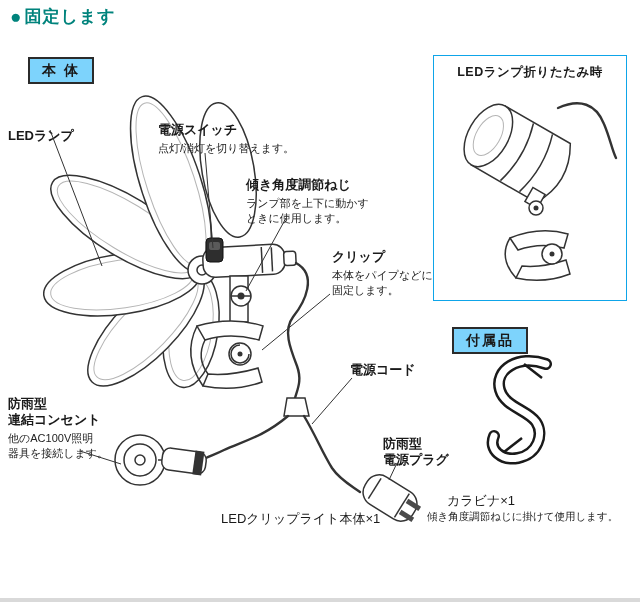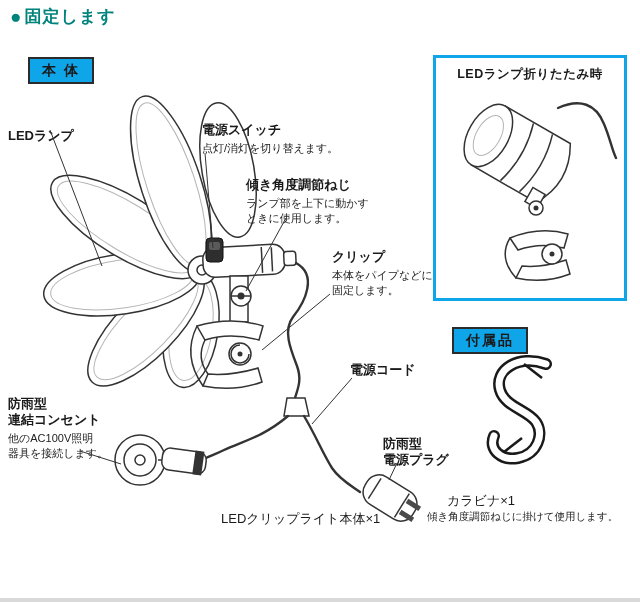--- a/index.html
+++ b/index.html
@@ -9,31 +9,31 @@
     font-family:"Liberation Sans","DejaVu Sans",sans-serif;
     color:#1a1a1a;
   }
   .page { position:relative; width:640px; height:602px; background:#fff; overflow:hidden; }
 
   .header { position:absolute; left:10px; top:5px; display:flex; align-items:center; gap:3px; color:var(--accent,#00837C); }
   .header .bullet { font-size:19px; line-height:22px; }
   .header .title  { font-size:17px; font-weight:bold; letter-spacing:1px; }
 
   .boxed {
-    position:absolute; border:2px solid #2b2b2b; background:#0ea5e9;
+    position:absolute; border:2px solid #2b2b2b; background:#7dd3fc;
     font-weight:bold; font-size:14px; padding:3px 12px; letter-spacing:2px;
     line-height:17px; white-space:nowrap;
   }
 
   .label { position:absolute; }
   .label .t { font-weight:bold; font-size:13px; line-height:16px; white-space:nowrap; }
   .label .d { font-size:11px; line-height:15px; white-space:nowrap; color:#222; }
   .label .gap { margin-top:3px; }
 
-  .panel { position:absolute; border:3px solid #0ea5e9; background:#fff; }
+  .panel { position:absolute; border:1px solid #0ea5e9; background:#fff; }
   .panel-title { text-align:center; font-size:12.5px; font-weight:bold; margin-top:8px; letter-spacing:.5px; }
 
   .caption  { position:absolute; font-size:13px; white-space:nowrap; }
   .subnote  { position:absolute; font-size:10.5px; white-space:nowrap; color:#222; }
 
   svg.illus { position:absolute; overflow:visible; }
   .part  { fill:#fff; stroke:#333; stroke-width:1.5; }
   .inner { fill:none; stroke:#b5b5b5; stroke-width:1; }
   .ink   { fill:none; stroke:#333; stroke-width:1.5; }
   .cord  { fill:none; stroke:#333; stroke-width:2.4; stroke-linecap:round; }
@@ -138,21 +138,21 @@
       <rect x="406" y="419" width="15" height="5" fill="#4a4a4a"></rect>
       <rect x="406" y="432" width="15" height="5" fill="#4a4a4a"></rect>
       <line class="ink" x1="372" y1="416" x2="372" y2="440" stroke-width="1"></line>
     </g>
   </svg>
 
   <div class="label" style="left:8px; top:128px;">
     <div class="t">LEDランプ</div>
   </div>
 
-  <div class="label" style="left:158px; top:122px;margin-left:44px;">
+  <div class="label" style="left:158px; top:122px;">
     <div class="t">電源スイッチ</div>
     <div class="d gap">点灯/消灯を切り替えます。</div>
   </div>
 
   <div class="label" style="left:246px; top:177px;">
     <div class="t">傾き角度調節ねじ</div>
     <div class="d gap">ランプ部を上下に動かす</div>
     <div class="d">ときに使用します。</div>
   </div>
 

